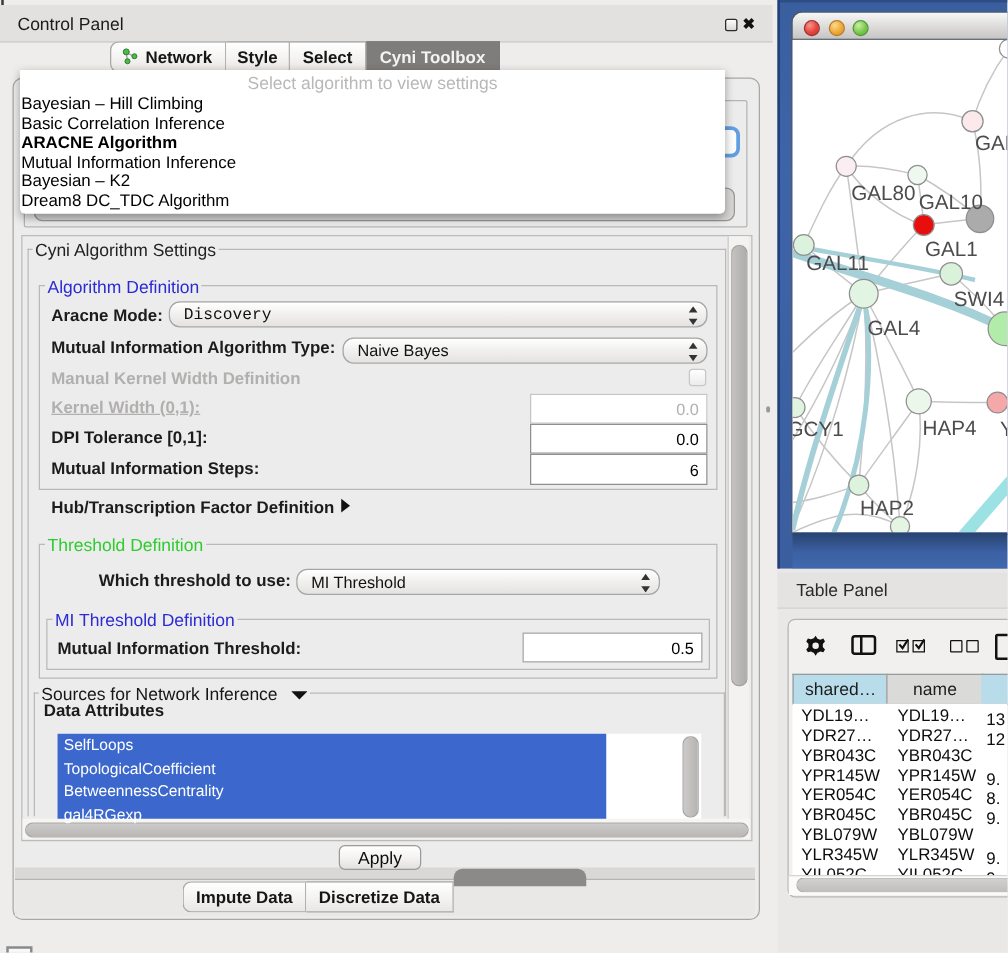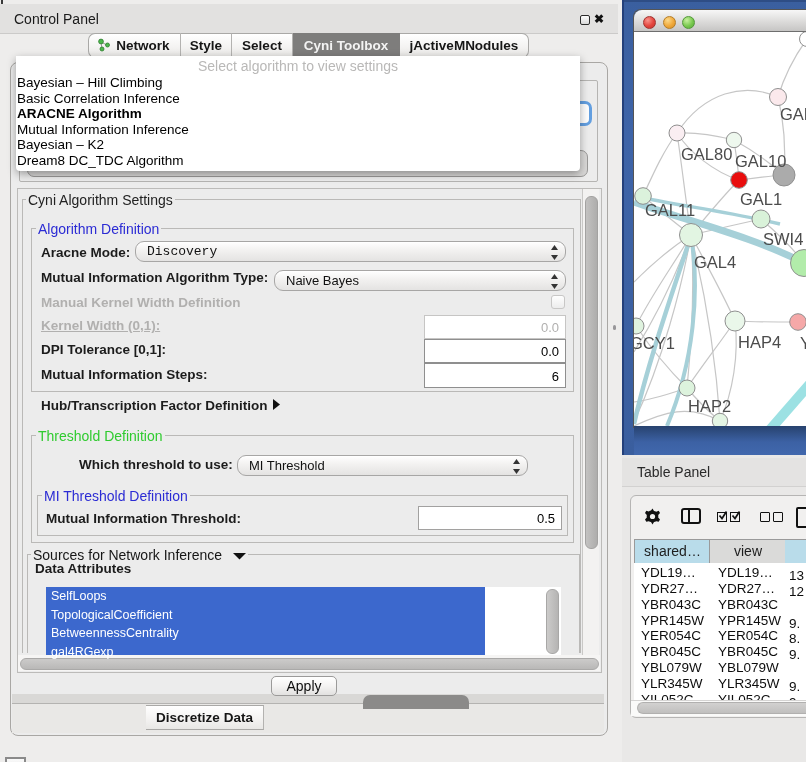--- a/index.html
+++ b/index.html
@@ -42,21 +42,20 @@
 <div class="abs" style="left:10px;top:62px;width:596px;height:672px;background:#ececec;border:1px solid #a9a7a4;border-radius:8px;"></div>
 
 <div class="abs" style="left:12px;top:694px;width:592px;height:9px;background:#d9d8d6;border-bottom:1px solid #b4b3b1;"></div>
 <div class="abs" style="left:12px;top:704px;width:592px;height:29px;background:#e9e8e6;"></div>
 
 <div class="tabrow" style="left:88px;top:33px;">
   <div class="tab first" style="width:91px;"><span style="position:relative;padding-left:17px;">Network</span></div>
   <div class="tab" style="width:50px;">Style</div>
   <div class="tab" style="width:60px;">Select</div>
   <div class="tab sel" style="width:106px;">Cyni Toolbox</div>
-  <div class="tab last" style="width:128px;">jActiveMNodules</div>
 </div>
 <svg class="abs" style="left:97px;top:38px;" width="14" height="14" viewBox="0 0 14 14">
   <line x1="4" y1="4" x2="10" y2="7" stroke="#9a9a9a" stroke-width="1"></line>
   <line x1="4" y1="4" x2="5" y2="11" stroke="#9a9a9a" stroke-width="1"></line>
   <circle cx="4" cy="3.5" r="2.4" fill="#4db84d" stroke="#2e7d2e" stroke-width="0.8"></circle>
   <circle cx="10.5" cy="7" r="2" fill="#4db84d" stroke="#2e7d2e" stroke-width="0.8"></circle>
   <circle cx="5" cy="11" r="2" fill="#4db84d" stroke="#2e7d2e" stroke-width="0.8"></circle>
 </svg>
 
 <div class="abs" style="left:17px;top:188px;width:583px;height:483px;border:1px solid #bcbbb9;background:#ececec;"></div>
@@ -142,20 +141,21 @@
 <div class="abs lbl" style="left:35px;top:561px;">Data Attributes</div>
 
 <div class="abs" style="left:46px;top:587px;width:515px;height:68px;background:#fff;"></div>
 <div class="abs" style="left:46px;top:587px;width:439px;height:68px;background:#3c68cd;color:#fff;font-size:12.5px;line-height:18.6px;padding-left:5px;box-sizing:border-box;">SelfLoops<br>TopologicalCoefficient<br>BetweennessCentrality<br>gal4RGexp</div>
 <div class="abs" style="left:546px;top:589px;width:11px;height:63px;background:linear-gradient(90deg,#cccbca,#b5b4b3);border:1px solid #a8a7a6;border-radius:6px;"></div>
 
 <div class="abs" style="left:271px;top:676px;width:64px;height:18px;background:linear-gradient(#ffffff,#f4f3f2 50%,#e2e1e0);border:1px solid #9b9a99;border-radius:5px;text-align:center;font-size:14px;color:#0d0d0d;line-height:18px;">Apply</div>
 
 <div class="abs" style="left:363px;top:695px;width:106px;height:14px;background:#8b8a89;border-radius:7px 7px 0 0;"></div>
 <div class="tabrow" style="left:146px;top:705px;">
+  <div class="tab first" style="width:97px;">Impute Data</div>
   <div class="tab" style="width:117px;">Discretize Data</div>
 </div>
 
 <div class="abs" style="left:5px;top:757px;width:17px;height:10px;border:2px solid #8a8a8a;background:linear-gradient(#fafafa,#e8e8e8);"></div>
 
 <div class="abs" style="left:19px;top:80px;width:577px;height:100px;border:1px solid #b5b4b2;border-radius:2px;"></div>
 <div class="abs" style="left:560px;top:101px;width:26px;height:19px;background:#fdfdfd;border:3px solid #639fe0;border-radius:7px;"></div>
 <div class="abs" style="left:27px;top:150px;width:559px;height:25px;background:#d8d7d6;border:1px solid #999897;border-radius:7px;"></div>
 
 <div class="abs" style="left:16px;top:56px;width:564px;height:115px;background:#fff;border-radius:0 0 4px 4px;box-shadow:0 3px 8px rgba(0,0,0,0.35);"></div>
@@ -264,21 +264,21 @@
 <svg class="abs" style="left:717px;top:509px;" width="24" height="12" viewBox="0 0 24 12">
     <path d="M2.5 6.5 l2.5 3 l4.5 -7" stroke="#111" stroke-width="1.7" fill="none"></path>
     <path d="M15.5 6.5 l2.5 3 l4.5 -7" stroke="#111" stroke-width="1.7" fill="none"></path>
   </svg>
 <div class="abs" style="left:760px;top:512px;width:8px;height:8px;border:1.5px solid #111;border-radius:1px;"></div>
 <div class="abs" style="left:773px;top:512px;width:8px;height:8px;border:1.5px solid #111;border-radius:1px;"></div>
 <div class="abs" style="left:796px;top:507px;width:14px;height:17px;border:2px solid #111;border-radius:2px;background:#f1f0ef;"></div>
 
 <div class="abs" style="left:634px;top:539px;width:172px;height:24px;">
   <div class="abs" style="left:0;top:0;width:75px;height:23px;background:#b9dcea;border:1px solid #9a9a9a;border-right:none;text-align:center;font-size:14px;line-height:23px;color:#1d1d1d;">shared…</div>
-  <div class="abs" style="left:75px;top:0;width:76px;height:23px;background:#dadad9;border:1px solid #9a9a9a;text-align:center;font-size:14px;line-height:23px;color:#1d1d1d;">view</div>
+  <div class="abs" style="left:75px;top:0;width:76px;height:23px;background:#dadad9;border:1px solid #9a9a9a;text-align:center;font-size:14px;line-height:23px;color:#1d1d1d;">name</div>
   <div class="abs" style="left:151px;top:0;width:25px;height:23px;background:#b9dcea;border:1px solid #9a9a9a;border-left:none;"></div>
 </div>
 <div class="abs" style="left:634px;top:563px;width:172px;height:139px;background:#fff;overflow:hidden;font-size:13.5px;color:#0d0d0d;">
   <div style="position:absolute;left:7px;top:2px;line-height:15.85px;white-space:pre;">YDL19…
 YDR27…
 YBR043C
 YPR145W
 YER054C
 YBR045C
 YBL079W

